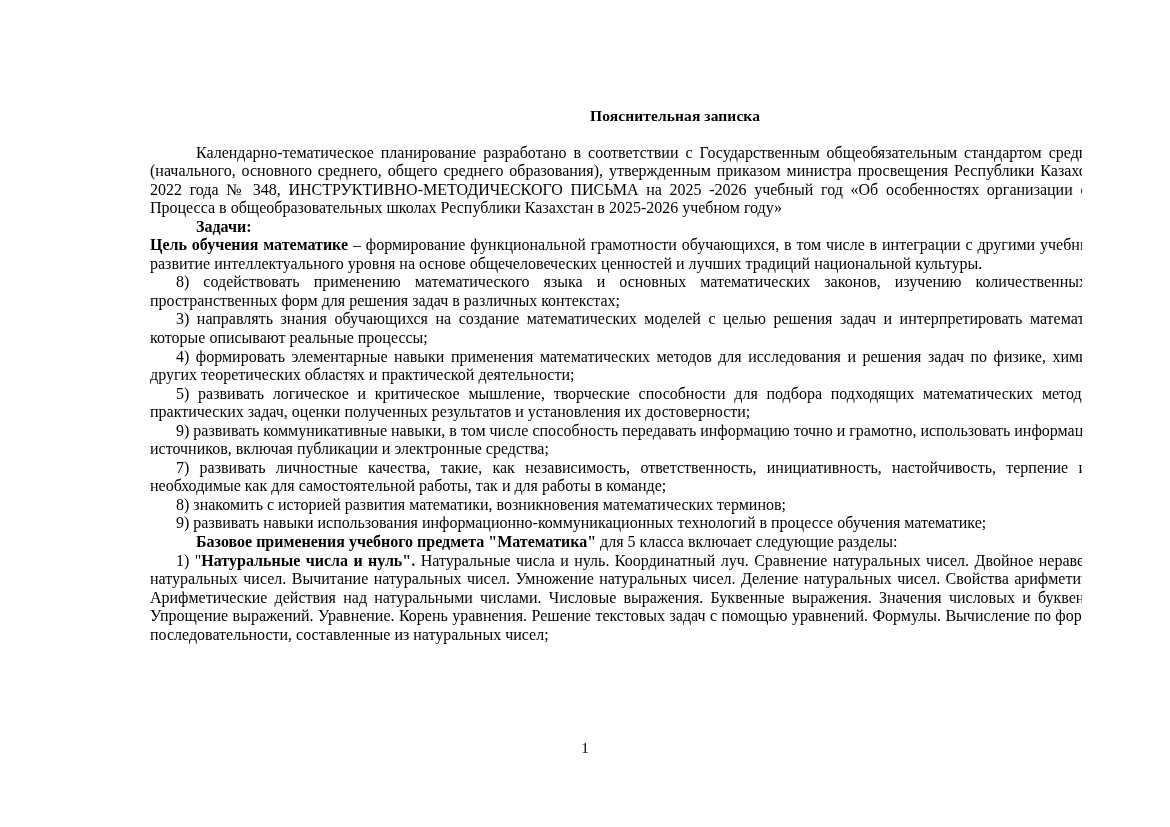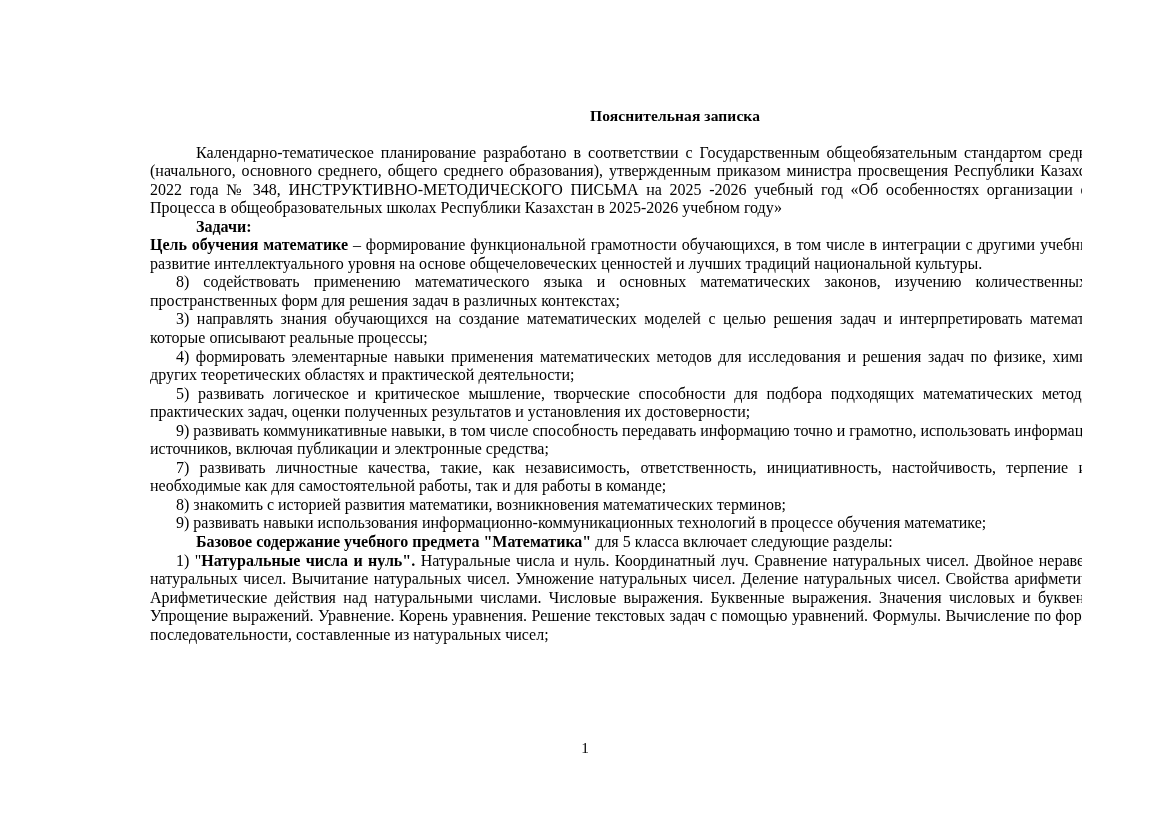--- a/index.html
+++ b/index.html
@@ -93,20 +93,20 @@
     <p class="para indent-item">8) содействовать применению математического языка и основных математических законов, изучению количественных отношений и пространственных форм для решения задач в различных контекстах;</p>
     <p class="para indent-item">3) направлять знания обучающихся на создание математических моделей с целью решения задач и интерпретировать математические модели, которые описывают реальные процессы;</p>
     <p class="para indent-item">4) формировать элементарные навыки применения математических методов для исследования и решения задач по физике, химии, биологии и в других теоретических областях и практической деятельности;</p>
     <p class="para indent-item">5) развивать логическое и критическое мышление, творческие способности для подбора подходящих математических методов при решении практических задач, оценки полученных результатов и установления их достоверности;</p>
     <p class="para indent-item">9) развивать коммуникативные навыки, в том числе способность передавать информацию точно и грамотно, использовать информацию из различных источников, включая публикации и электронные средства;</p>
     <p class="para indent-item">7) развивать личностные качества, такие, как независимость, ответственность, инициативность, настойчивость, терпение и толерантность, необходимые как для самостоятельной работы, так и для работы в команде;</p>
     <p class="para indent-item nojust">8) знакомить с историей развития математики, возникновения математических терминов;</p>
     <p class="para indent-item nojust">9) развивать навыки использования информационно-коммуникационных технологий в процессе обучения математике;</p>
 
 
-    <p class="para indent-wide nojust"><b class="b">Базовое содержание учебного предмета "Математика"</b><span> для 5 класса включает следующие разделы:</span></p>
+    <p class="para indent-wide nojust"><b class="b">Базовое применения учебного предмета "Математика"</b><span> для 5 класса включает следующие разделы:</span></p>
 
     <p class="para indent-item"><span>1) </span><span>"</span><b class="b">Натуральные числа и нуль</b><b class="b">".</b><span> Натуральные числа и нуль. Координатный луч. Сравнение натуральных чисел. Двойное неравенство. Сложение натуральных чисел. Вычитание натуральных чисел. Умножение натуральных чисел. Деление натуральных чисел. Свойства арифметических действий. Арифметические действия над натуральными числами. Числовые выражения. Буквенные выражения. Значения числовых и буквенных выражений. Упрощение выражений. Уравнение. Корень уравнения. Решение текстовых задач с помощью уравнений. Формулы. Вычисление по формулам. Числовые последовательности, составленные из натуральных чисел;</span></p>
 
   </div>
 
   <div class="page-number">1</div>
 </div>
 
 </body></html>

